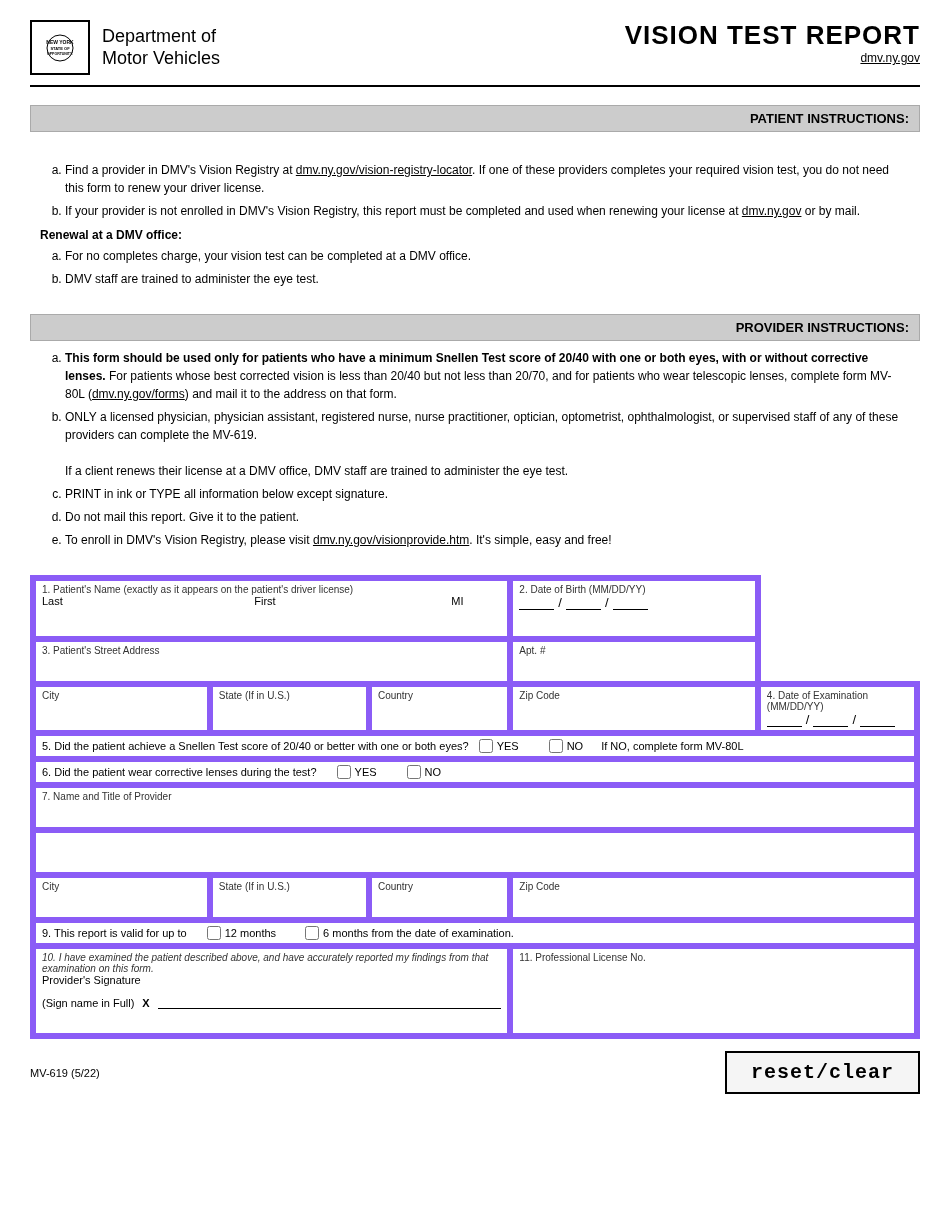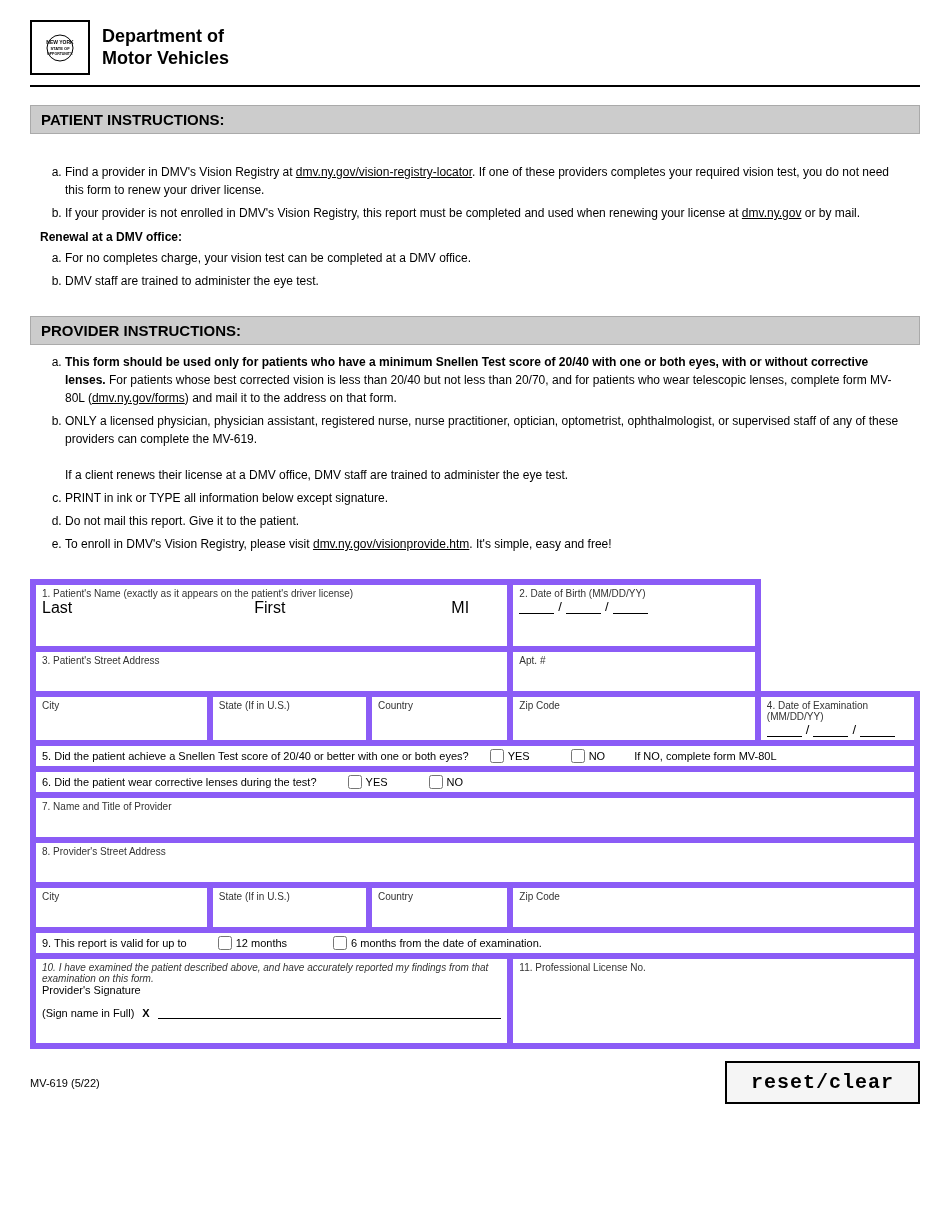--- a/index.html
+++ b/index.html
@@ -33,43 +33,44 @@
       flex-direction: column;
       align-items: center;
       justify-content: center;
       font-size: 8px;
       font-weight: bold;
       text-align: center;
       padding: 3px;
     }
     .dept-title {
       font-size: 18px;
-      font-weight: bold;
+      font-weight: normal;
       line-height: 1.2;
     }
     .report-title-area {
       text-align: right;
     }
     .report-title {
       font-size: 26px;
       font-weight: 900;
       letter-spacing: 1px;
     }
     .dmv-url {
       font-size: 12px;
       text-decoration: underline;
       color: #000;
     }
     .section-header {
       background: #ccc;
       padding: 5px 10px;
-      font-size: 15px;
+      font-size: 13px;
       font-weight: bold;
       margin-bottom: 8px;
       border: 1px solid #aaa;
+      text-align: right;
     }
     .section-content {
       padding: 0 10px 10px 10px;
       margin-bottom: 10px;
     }
     .section-content p {
       margin-bottom: 6px;
       line-height: 1.5;
     }
     .section-content .bold-label {
@@ -123,21 +124,21 @@
       border: none;
       border-bottom: 1px solid #000;
       width: 35px;
       text-align: center;
       font-size: 12px;
       outline: none;
     }
     .checkbox-row {
       display: flex;
       align-items: center;
-      gap: 21px;
+      gap: 10px;
       flex-wrap: wrap;
     }
     .checkbox-label {
       display: flex;
       align-items: center;
       gap: 4px;
       font-size: 11px;
     }
     .checkbox-label input[type="checkbox"] {
       width: 14px;
@@ -175,21 +176,21 @@
       list-style: lower-alpha;
       margin-left: 30px;
     }
     .provider-list li {
       margin-bottom: 8px;
       line-height: 1.5;
     }
     .name-sub-labels {
       display: flex;
       gap: 0;
-      font-size: 16px;
+      font-size: 11px;
     }
     .name-sub-labels span {
       flex: 1;
     }
     .name-sub-labels span:last-child {
       flex: 0 0 60px;
     }
   </style>
 </head>
 <body>
@@ -204,20 +205,24 @@
         <text x="15" y="16" text-anchor="middle" font-size="4">STATE OF</text>
         <text x="15" y="21" text-anchor="middle" font-size="3.5">OPPORTUNITY.</text>
       </svg>
     </div>
     <div>
       <div class="dept-title">
         <span>Department of</span><br>
         <span>Motor Vehicles</span>
       </div>
     </div>
+  </div>
+  <div class="report-title-area">
+    <div class="report-title">VISION TEST REPORT</div>
+    <div class="dmv-url">dmv.ny.gov</div>
   </div>
 </div>
 
 <div>
   <div class="section-header">PATIENT INSTRUCTIONS:</div>
   <div class="section-content">
     <ol type="a" class="provider-list" style="list-style:lower-alpha; margin-left:25px;margin-top:29px;">
       <li>Find a provider in DMV's Vision Registry at <span class="underline-link">dmv.ny.gov/vision-registry-locator</span>. If one of these providers completes your required vision test, you do not need this form to renew your driver license.</li>
       <li>If your provider is not enrolled in DMV's Vision Registry, this report must be completed and used when renewing your license at <span class="underline-link">dmv.ny.gov</span> or by mail.</li>
     </ol>
@@ -345,21 +350,20 @@
 
   <tr class="tall-row">
     <td colspan="5">
       <div class="field-label">7. Name and Title of Provider</div>
       <input class="field-input" type="text" style="">
     </td>
   </tr>
 
   <tr class="tall-row">
     <td colspan="5">
-      <div class="field-label">8. Provider's Street Address</div>
       <input class="field-input" type="text" style="">
     </td>
   </tr>
 
   <tr class="row-city">
     <td>
       <div class="field-label">City</div>
       <input class="field-input" type="text" style="">
     </td>
     <td>
@@ -377,21 +381,21 @@
   </tr>
 
   <tr>
     <td colspan="5">
       <div class="checkbox-row">
         <span>9. This report is valid for up to</span>
         <label class="checkbox-label" style="margin-left:10px;">
           <input type="checkbox" style="">
           <span>12 months</span>
         </label>
-        <label class="checkbox-label" style="margin-left:25px;">
+        <label class="checkbox-label" style="margin-left:19px;">
           <input type="checkbox" style="">
           <span>6 months from the date of examination.</span>
         </label>
       </div>
     </td>
   </tr>
 
   <tr style="height:90px;">
     <td colspan="3" class="signature-cell" style="vertical-align:top;">
       <div class="field-label">

